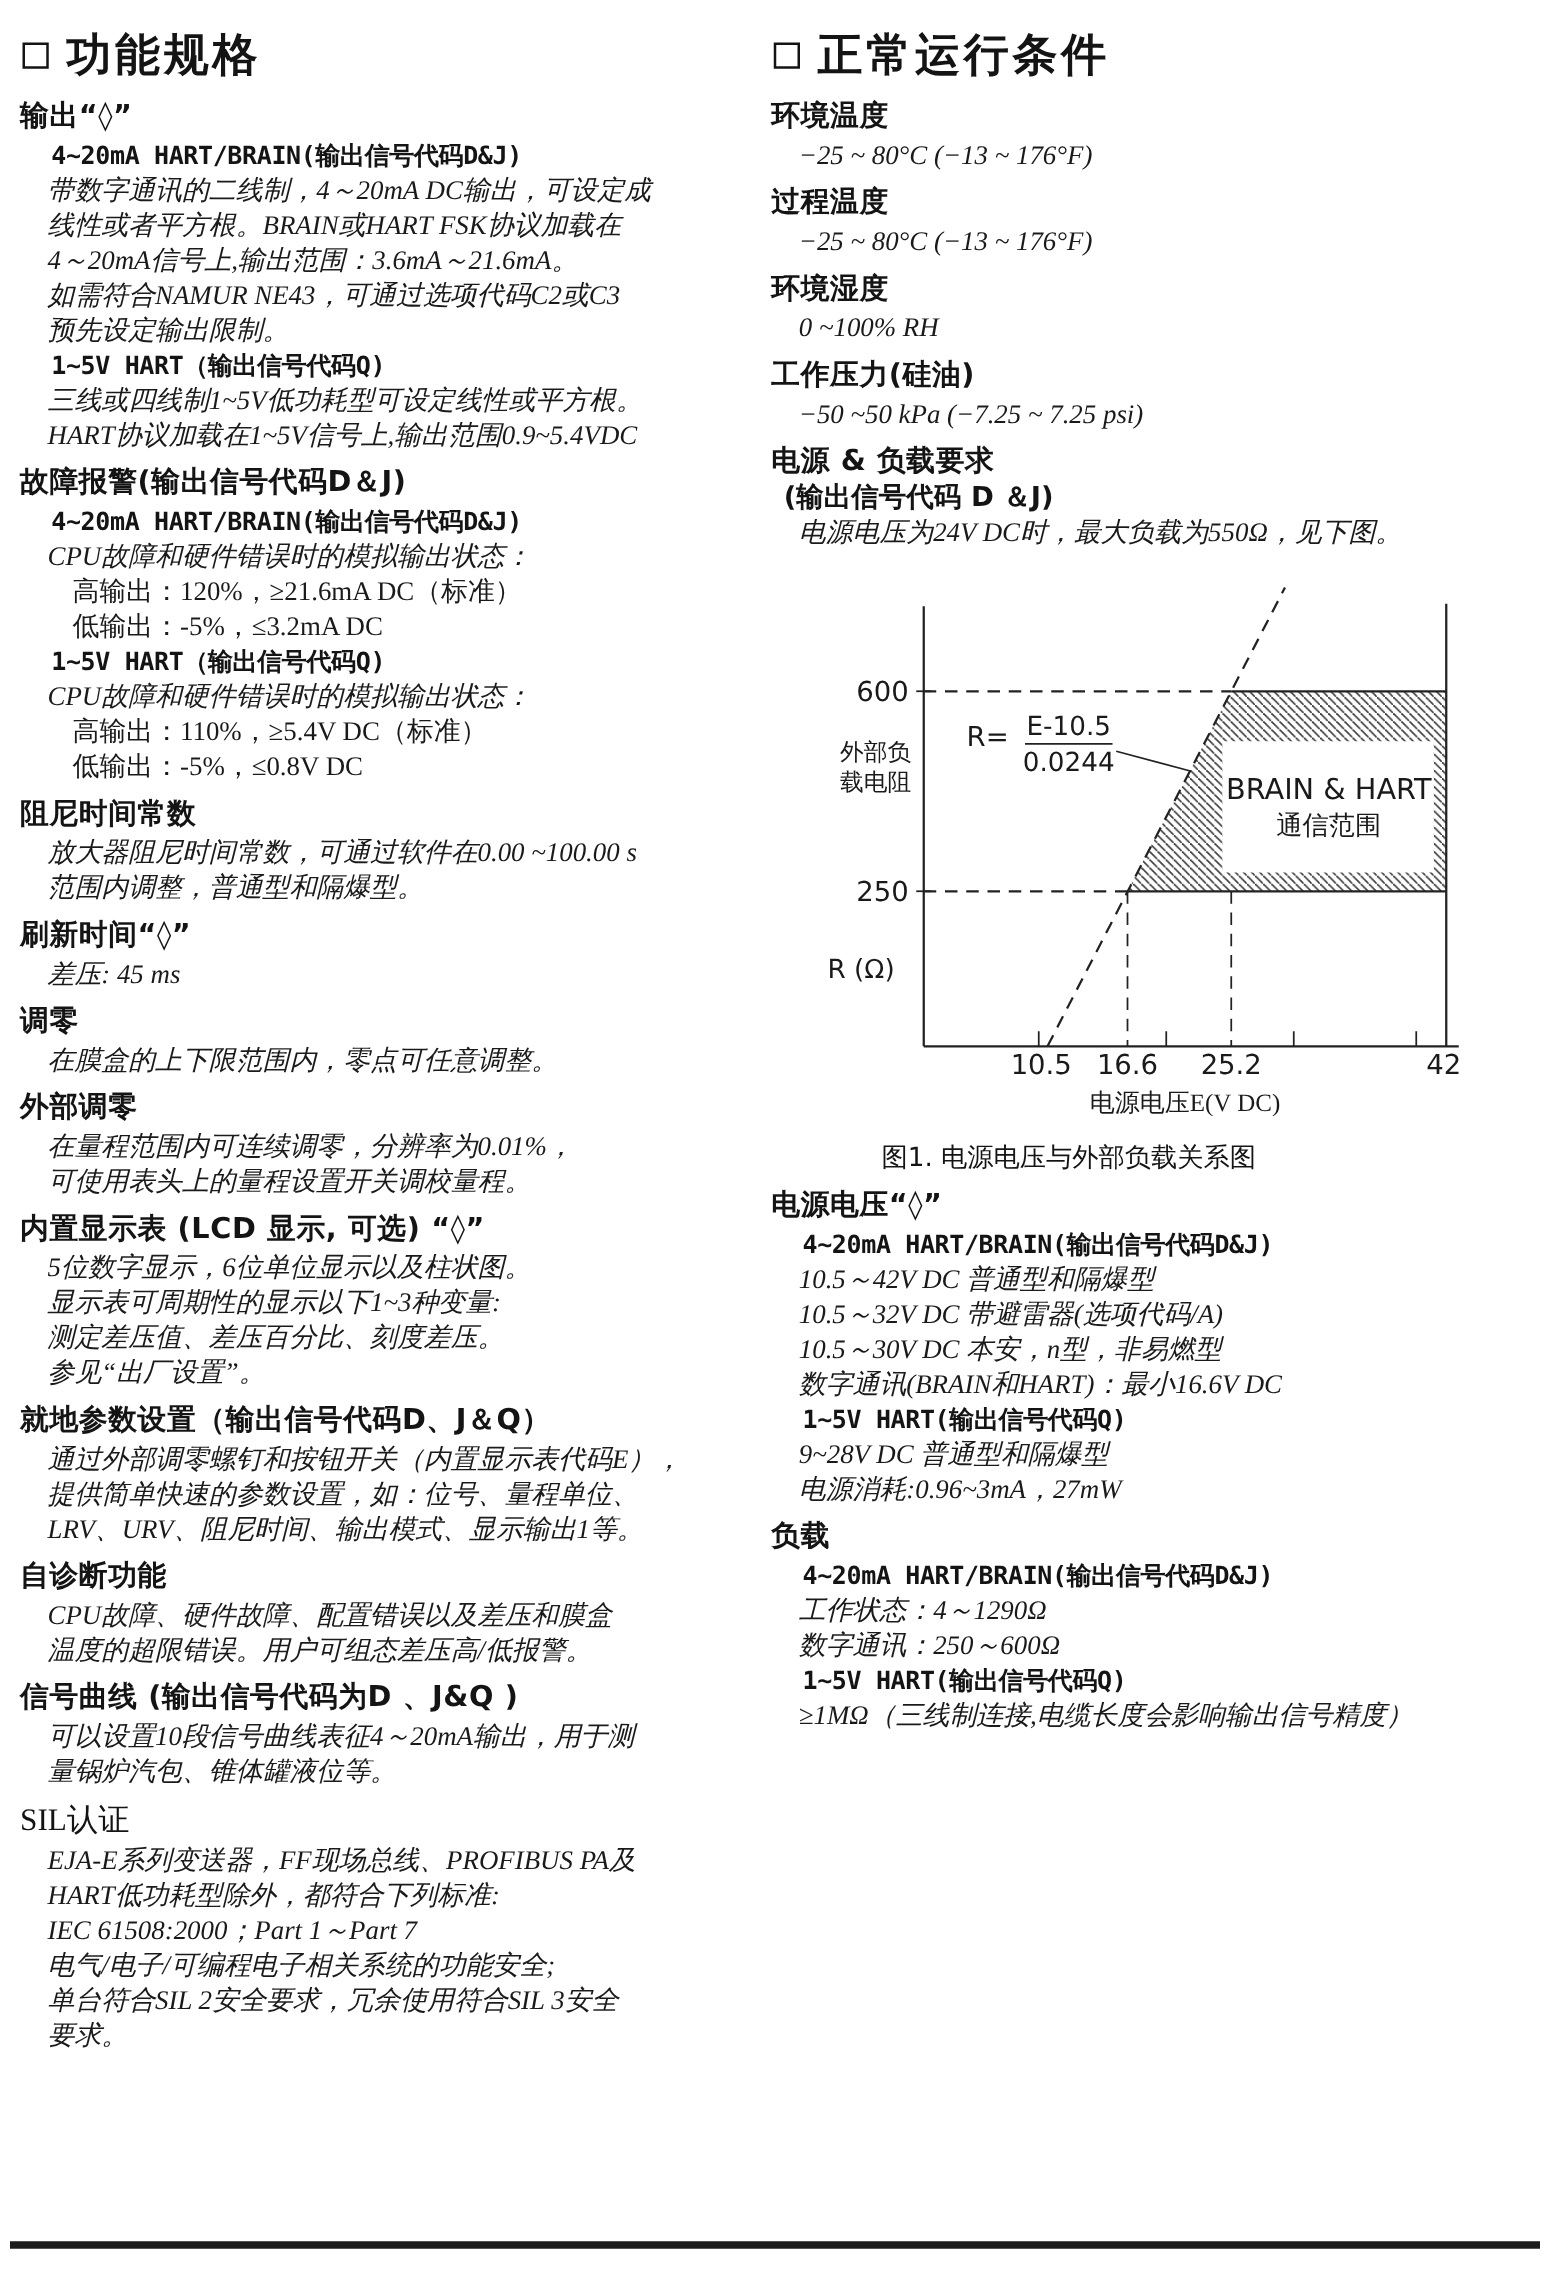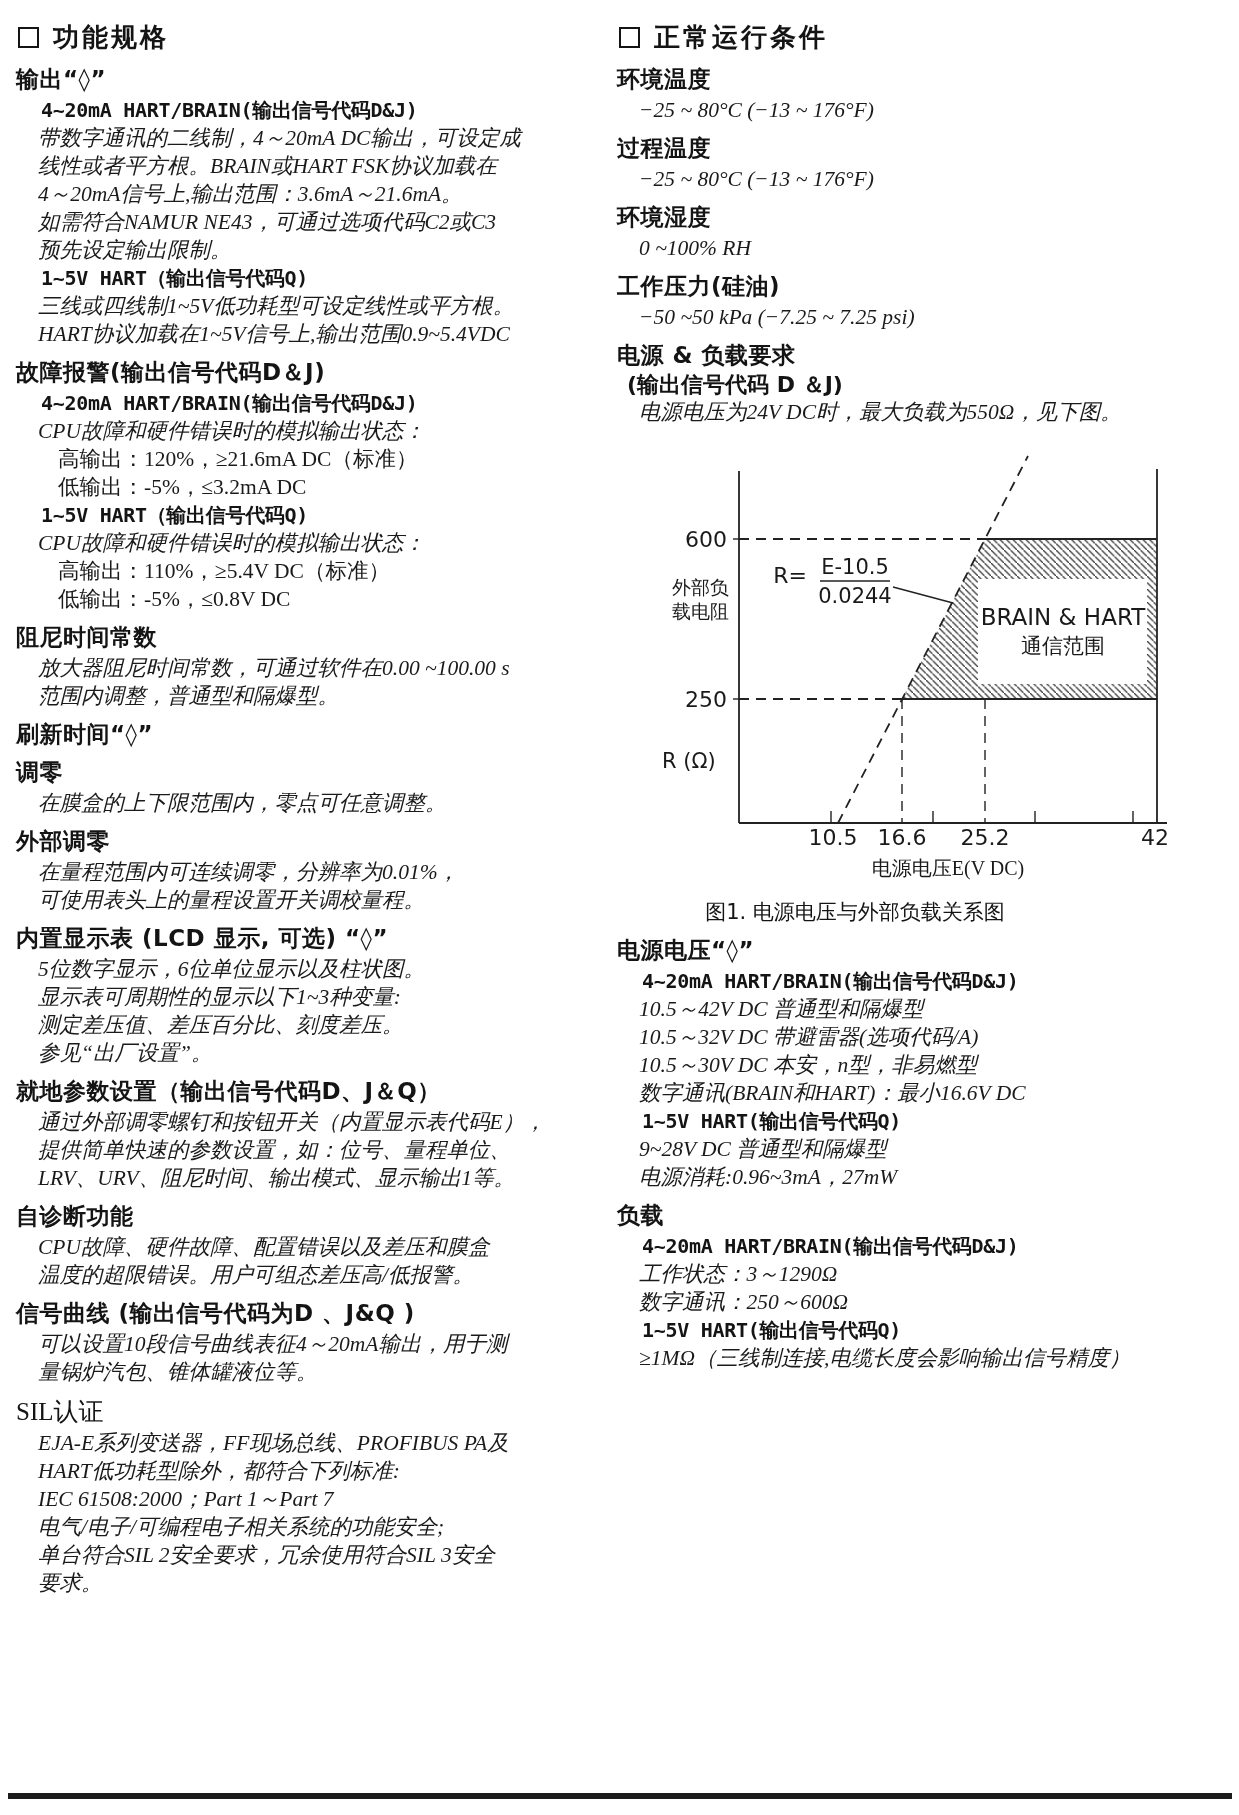--- a/index.html
+++ b/index.html
@@ -5,21 +5,21 @@
   html,body{margin:0;padding:0;}
   body{
     width:1239px;height:1815px;background:#ffffff;color:#111;
     font-family:"Liberation Serif", serif;position:relative;overflow:hidden;
   }
   .col{position:absolute;top:14px;}
   .col.left{left:16px;width:560px;}
   .col.right{left:617px;width:615px;}
   .sec-title{
     display:flex;align-items:center;gap:14px;
-    font-family:"DejaVu Sans", sans-serif;font-weight:bold;font-size:26px;
+    font-family:"DejaVu Sans", sans-serif;font-weight:bold;font-size:36px;
     letter-spacing:3px;margin:6px 0 10px 2px;color:#141414;
   }
   .sec-title .sq{width:17px;height:17px;border:2.5px solid #141414;flex:0 0 auto;}
   .h{
     font-family:"DejaVu Sans", sans-serif;font-weight:bold;font-size:23px;
     line-height:27px;margin:11px 0 3px 0;color:#141414;letter-spacing:0.5px;
   }
   .hs{
     font-family:"Liberation Serif", serif;font-weight:normal;font-size:25px;
     line-height:28px;margin:12px 0 3px 0;color:#141414;
@@ -75,20 +75,21 @@
   <div class="sub">1~5V HART（输出信号代码Q)</div>
   <div class="b">CPU故障和硬件错误时的模拟输出状态：</div>
   <div class="b2">高输出：110%，≥5.4V DC（标准）</div>
   <div class="b2">低输出：-5%，≤0.8V DC</div>
 
   <div class="h">阻尼时间常数</div>
   <div class="b">放大器阻尼时间常数，可通过软件在0.00 ~100.00 s</div>
   <div class="b">范围内调整，普通型和隔爆型。</div>
 
   <div class="h">刷新时间“◊”</div>
+  <div class="b">差压: 45 ms</div>
 
   <div class="h">调零</div>
   <div class="b">在膜盒的上下限范围内，零点可任意调整。</div>
 
   <div class="h">外部调零</div>
   <div class="b">在量程范围内可连续调零，分辨率为0.01%，</div>
   <div class="b">可使用表头上的量程设置开关调校量程。</div>
 
   <div class="h">内置显示表 (LCD 显示, 可选) “◊”</div>
   <div class="b">5位数字显示，6位单位显示以及柱状图。</div>
@@ -202,19 +203,19 @@
   <div class="b">10.5～42V DC 普通型和隔爆型</div>
   <div class="b">10.5～32V DC 带避雷器(选项代码/A)</div>
   <div class="b">10.5～30V DC 本安，n型，非易燃型</div>
   <div class="b">数字通讯(BRAIN和HART)：最小16.6V DC</div>
   <div class="sub">1~5V HART(输出信号代码Q)</div>
   <div class="b">9~28V DC 普通型和隔爆型</div>
   <div class="b">电源消耗:0.96~3mA，27mW</div>
 
   <div class="h">负载</div>
   <div class="sub">4~20mA HART/BRAIN(输出信号代码D&amp;J)</div>
-  <div class="b">工作状态：3～1290Ω</div>
+  <div class="b">工作状态：4～1290Ω</div>
   <div class="b">数字通讯：250～600Ω</div>
   <div class="sub">1~5V HART(输出信号代码Q)</div>
   <div class="b">≥1MΩ（三线制连接,电缆长度会影响输出信号精度）</div>
 </div>
 
 <div class="bottom-rule"></div>
 
 </body></html>

